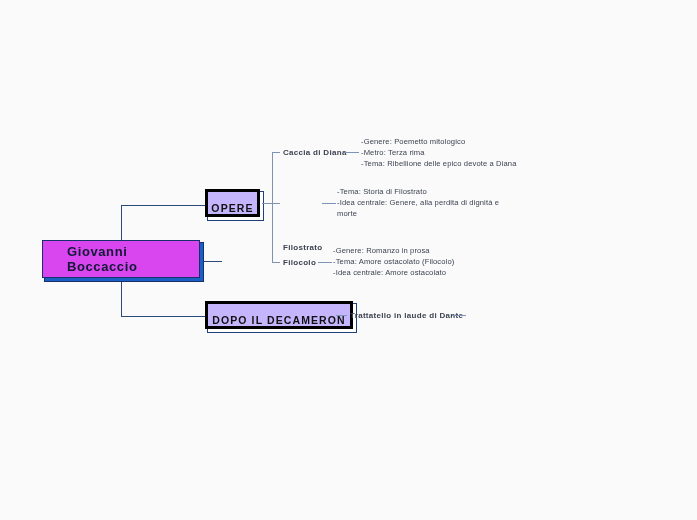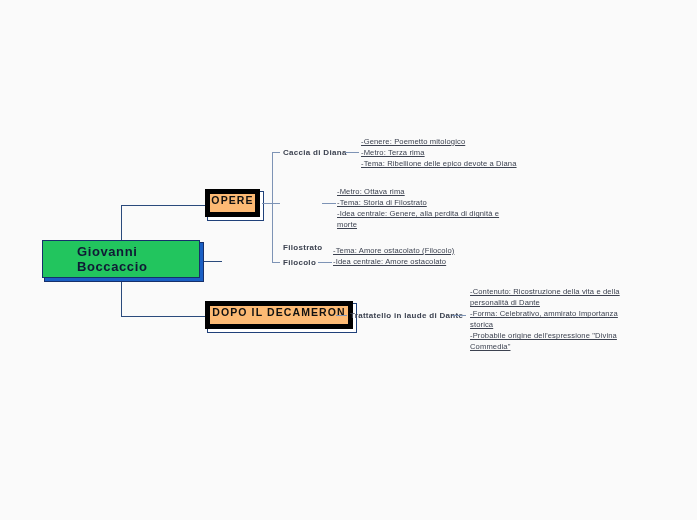--- a/index.html
+++ b/index.html
@@ -27,44 +27,44 @@
   .conn.h { height: 1px; }
   .conn.v { width: 1px; }
   .conn.dark { background: #2a4a7c; }
   .conn.dark.h { height: 1px; }
   .conn.dark.v { width: 1px; }
 
   
   .root-node {
     position: absolute;
     box-sizing: border-box;
-    background: #22c55e;
+    background: #d946ef;
     border: 1px solid #16306b;
     color: #101935;
     font-weight: bold;
     font-size: 13px;
     letter-spacing: 0.6px;
     display: flex;
     align-items: center;
-    padding-left: 34px;
+    padding-left: 24px;
     box-shadow: 3px 3px 0 0 #1a5fc4, 3px 3px 0 1px #16306b;
   }
 
   
   .branch-node {
     position: absolute;
     box-sizing: border-box;
-    background: #fdba74;
-    border: 5px solid #000000;
+    background: #c4b5fd;
+    border: 3px solid #000000;
     color: #111111;
     font-weight: bold;
     font-size: 10.5px;
     letter-spacing: 1.1px;
     display: flex;
-    align-items: flex-start;
+    align-items: flex-end;
     justify-content: center;
     box-shadow: 3px 3px 0 0 #ffffff, 3px 3px 0 1px #20417a;
   }
 
   
   .leaf-label {
     position: absolute;
     font-size: 8px;
     color: #3c4250;
     letter-spacing: 0.3px;
@@ -73,21 +73,21 @@
   }
 
   
   .detail-block {
     position: absolute;
     font-size: 7.6px;
     line-height: 1.46;
     color: #3c4250;
     letter-spacing: 0.12px;
   }
-  .detail-block .line { white-space: normal; text-decoration: underline; }
+  .detail-block .line { white-space: normal; }
 </style>
 </head>
 <body>
 
 <div id="canvas">
 
   <div class="conn dark h" style="left:200px; top:261px; width:22px;"></div>
   <div class="conn dark v" style="left:121px; top:205px; height:112px;"></div>
   <div class="conn dark h" style="left:121px; top:205px; width:84px;"></div>
   <div class="conn dark h" style="left:121px; top:316px; width:84px;"></div>
@@ -121,41 +121,36 @@
   <div class="conn h" style="left:322px; top:203px; width:14px;"></div>
   <div class="conn h" style="left:318px; top:262px; width:14px;"></div>
 
   <div class="detail-block" style="left:361px; top:136px; width:200px;">
     <div class="line">-Genere: Poemetto mitologico</div>
     <div class="line">-Metro: Terza rima</div>
     <div class="line">-Tema: Ribellione delle epico devote a Diana</div>
   </div>
 
   <div class="detail-block" style="left:337px; top:186px; width:180px;">
-    <div class="line">-Metro: Ottava rima</div>
     <div class="line">-Tema: Storia di Filostrato</div>
     <div class="line">-Idea centrale: Genere, alla perdita di dignità e morte</div>
   </div>
 
   <div class="detail-block" style="left:333px; top:245px; width:200px;">
+    <div class="line">-Genere: Romanzo in prosa</div>
     <div class="line">-Tema: Amore ostacolato (Filocolo)</div>
     <div class="line">-Idea centrale: Amore ostacolato</div>
   </div>
 
   <div class="branch-node" style="left:205px; top:301px; width:148px; height:28px;">
     <span>DOPO IL DECAMERON</span>
   </div>
 
   <div class="conn h" style="left:336px; top:315px; width:11px;"></div>
 
   <div class="leaf-label" style="left:350px; top:311px;">
     <span>Trattatello in laude di Dante</span>
   </div>
 
   <div class="conn h" style="left:452px; top:315px; width:14px;"></div>
 
-  <div class="detail-block" style="left:470px; top:286px; width:155px;">
-    <div class="line">-Contenuto: Ricostruzione della vita e della personalità di Dante</div>
-    <div class="line">-Forma: Celebrativo, ammirato Importanza storica</div>
-    <div class="line">-Probabile origine dell'espressione "Divina Commedia"</div>
-  </div>
 
 </div>
 
 </body></html>

